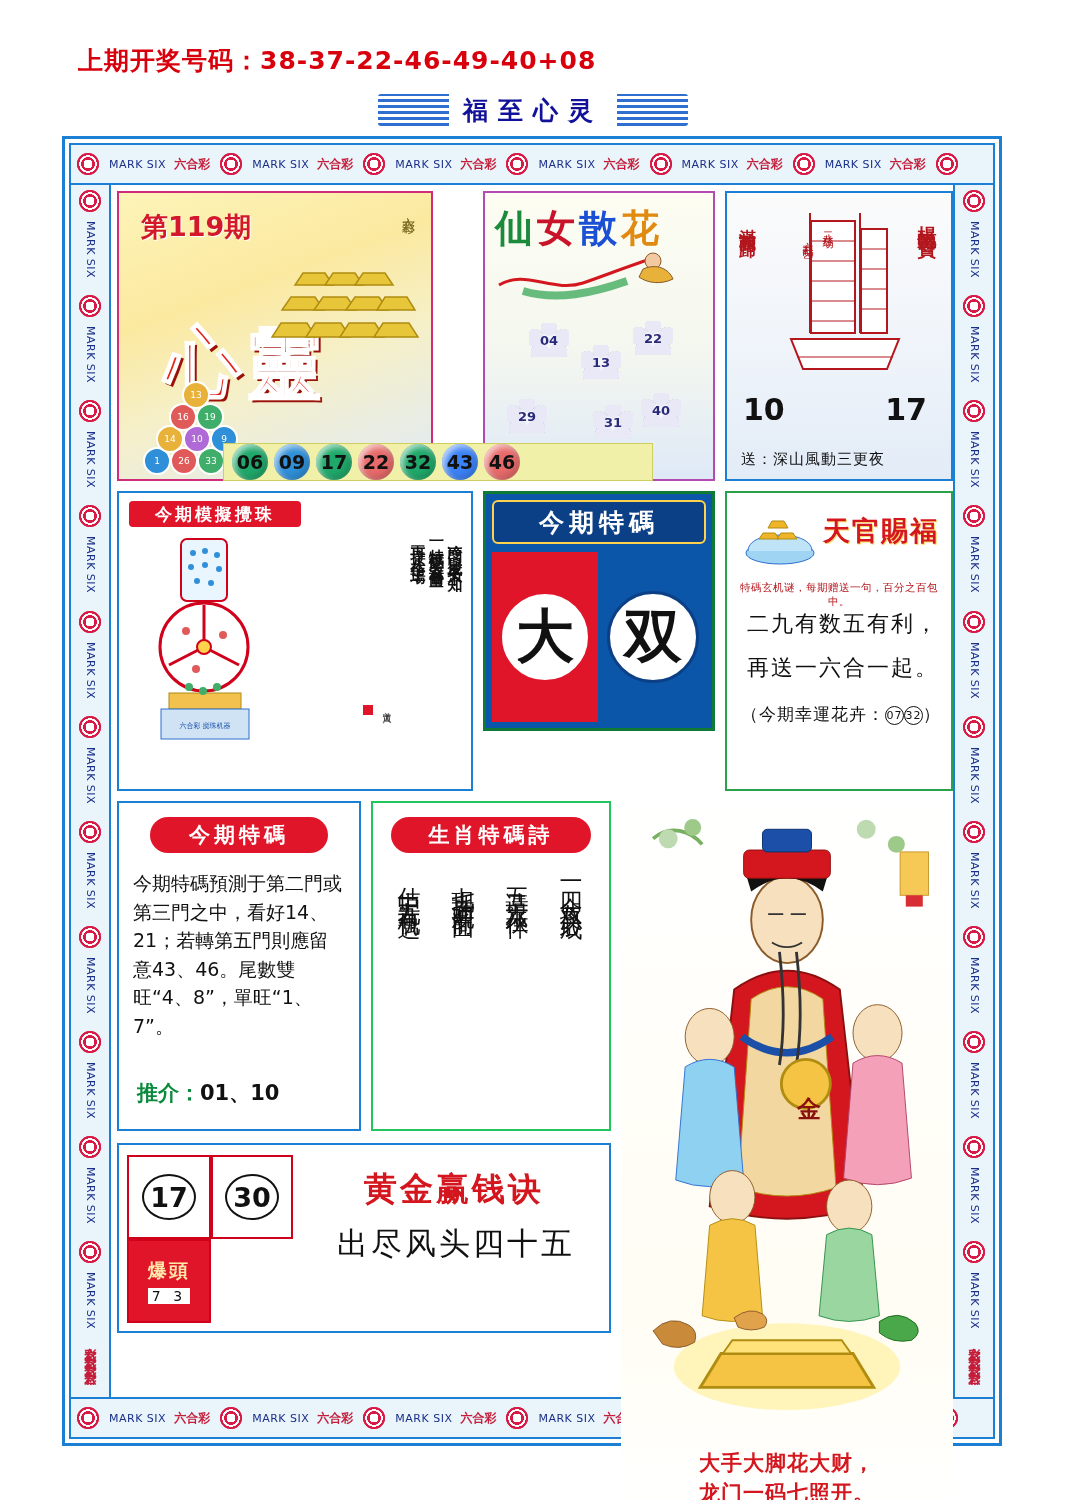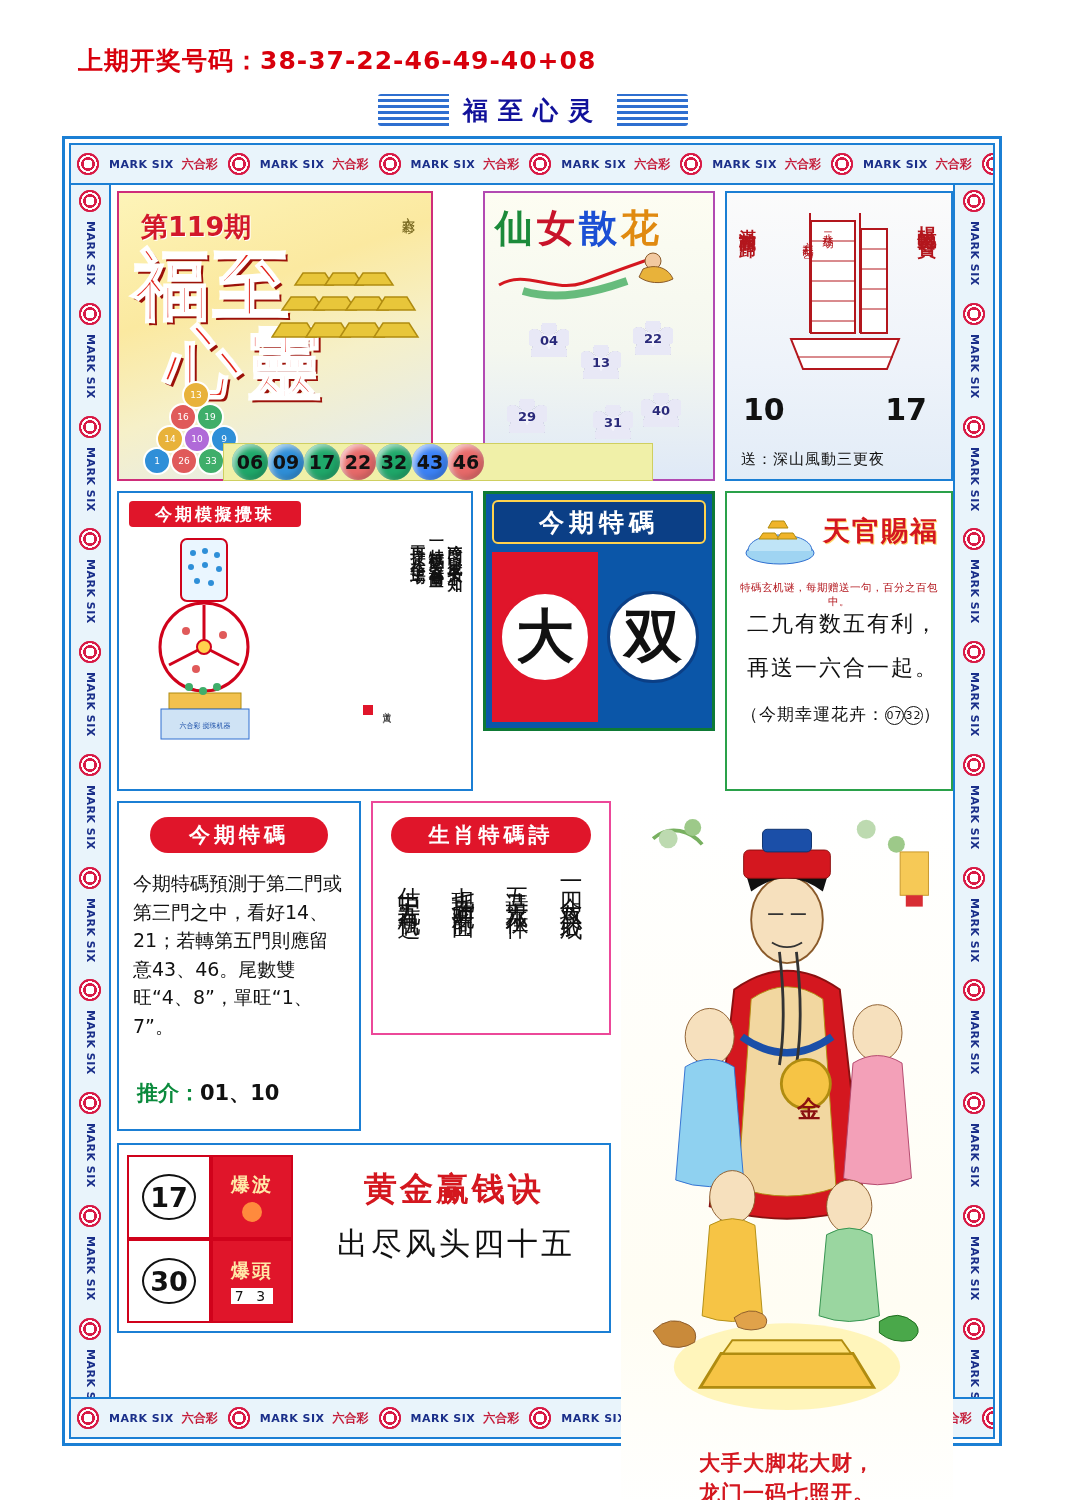--- a/index.html
+++ b/index.html
@@ -55,21 +55,21 @@
   .band-right  { right:0; top:40px; bottom:40px; width:40px; border-left:2px solid #1b7fd4;}
 
   .mark-run { display:flex; align-items:center; height:100%; white-space:nowrap; }
   .mark-run .rosette {
     width:22px;height:22px;flex:none;margin:0 6px;
     border-radius:50%;
     background:
       radial-gradient(circle at 50% 50%, #fff 0 28%, #d81b46 29% 44%, #fff 45% 56%, #d81b46 57% 72%, #fff 73% 100%);
     box-shadow:0 0 0 1px #d81b46 inset;
   }
-  .mark-run .m6 { font-size:11px; font-weight:bold; color:#1a2f8a; letter-spacing:.5px; flex:none; margin:0 4px;}
+  .mark-run .m6 { font-size:11px; font-weight:normal; color:#1a2f8a; letter-spacing:.5px; flex:none; margin:0 4px;}
   .mark-run .cn6 { font-size:12px; font-weight:bold; color:#c51d3a; flex:none; margin:0 4px;}
   .band-left .mark-run, .band-right .mark-run {
     flex-direction:column; height:100%; width:100%; justify-content:flex-start;
   }
   .band-left .m6, .band-right .m6, .band-left .cn6, .band-right .cn6 {
     writing-mode:vertical-rl; margin:4px 0;
   }
   .band-left .rosette, .band-right .rosette { margin:5px auto; }
 
   
@@ -178,21 +178,21 @@
   }
   .machine .poem span { writing-mode:vertical-rl; letter-spacing:4px; line-height:1.1;}
   .machine .sig {
     position:absolute; right:78px; top:212px;
     font-size:9px; color:#333; writing-mode:vertical-rl; letter-spacing:1px;
   }
   .machine .sig-sq { position:absolute; right:98px; top:212px; width:10px;height:10px;background:#e0152a;}
 
   .numrow {
     position:absolute; left:106px; top:252px; width:430px; height:38px;
-    display:flex; align-items:center; gap:0;
+    display:flex; align-items:center; gap:6px;
     background:#f0f0a8; border:1px solid #cfcf60; padding:0 8px;
   }
   .nball {
     width:36px;height:36px;border-radius:50%;
     display:flex;align-items:center;justify-content:center;
     font-size:19px;font-weight:bold;color:#111;
     box-shadow:inset -3px -3px 6px rgba(0,0,0,.18), inset 3px 3px 6px rgba(255,255,255,.7);
   }
 
   
@@ -259,22 +259,22 @@
     font-size:19px; line-height:1.5; color:#111;
   }
   .boxA .rec {
     position:absolute; left:18px; bottom:22px;
     font-size:21px; font-weight:bold; color:#111;
   }
   .boxA .rec .k { color:#0a8a3c; }
 
   
   .boxB {
-    position:absolute; left:254px; top:610px; width:240px; height:234px;
-    border:2px solid #ec4899; background:#fff;
+    position:absolute; left:254px; top:610px; width:240px; height:330px;
+    border:2px solid #22c55e; background:#fff;
   }
   .boxB .pill { width:200px; }
   .boxB .verse {
     position:absolute; left:10px; right:10px; top:66px; height:246px;
     display:flex; flex-direction:row-reverse; justify-content:space-around;
     font-size:23px; color:#111;
   }
   .boxB .verse span { writing-mode:vertical-rl; letter-spacing:5px; }
 
   
@@ -457,21 +457,20 @@
           <span class="cn6">六合彩</span>
           <span class="cn6">六合彩</span>
         </div>
       </div>
 
     <div class="content">
 
       <div class="poster">
         <div class="issue">第119期</div>
         <div class="lhc">六合彩</div>
-        <div class="big1">福至</div>
         <div class="big2">心靈</div>
 
         <svg class="ingots" viewBox="0 0 150 96">
           <g fill="#e8c63a" stroke="#b08c10" stroke-width="1.5">
             <path d="M32 18h22l8 12H24z"></path>
               <path d="M62 18h22l8 12H54z"></path>
               <path d="M92 18h22l8 12H84z"></path>
             <path d="M20 42h24l9 13H11z"></path>
               <path d="M52 42h24l9 13H43z"></path>
               <path d="M84 42h24l9 13H75z"></path>
@@ -716,24 +715,20 @@
         <div style="position:absolute;left:176px;top:292px;font-size:24px;font-weight:bold;color:#8a1010">金</div>
         <div class="slogan1">大手大脚花大财，</div>
         <div class="slogan2">龙门一码七照开。</div>
       </div>
 
       <div class="boxC">
         <div class="grid">
           <div class="cell">
             <div class="cnum">17</div>
           </div>
-          <div class="cell redcell">
-            <b>爆波</b>
-            <span class="dot"></span>
-          </div>
           <div class="cell">
             <div class="cnum">30</div>
           </div>
           <div class="cell redcell">
             <b>爆頭</b>
             <span class="smallnum" style="background:#fff;color:#111;padding:0 4px">7 3</span>
           </div>
         </div>
         <div class="gold">黄金赢钱诀</div>
         <div class="l1">出尽风头四十五</div>

